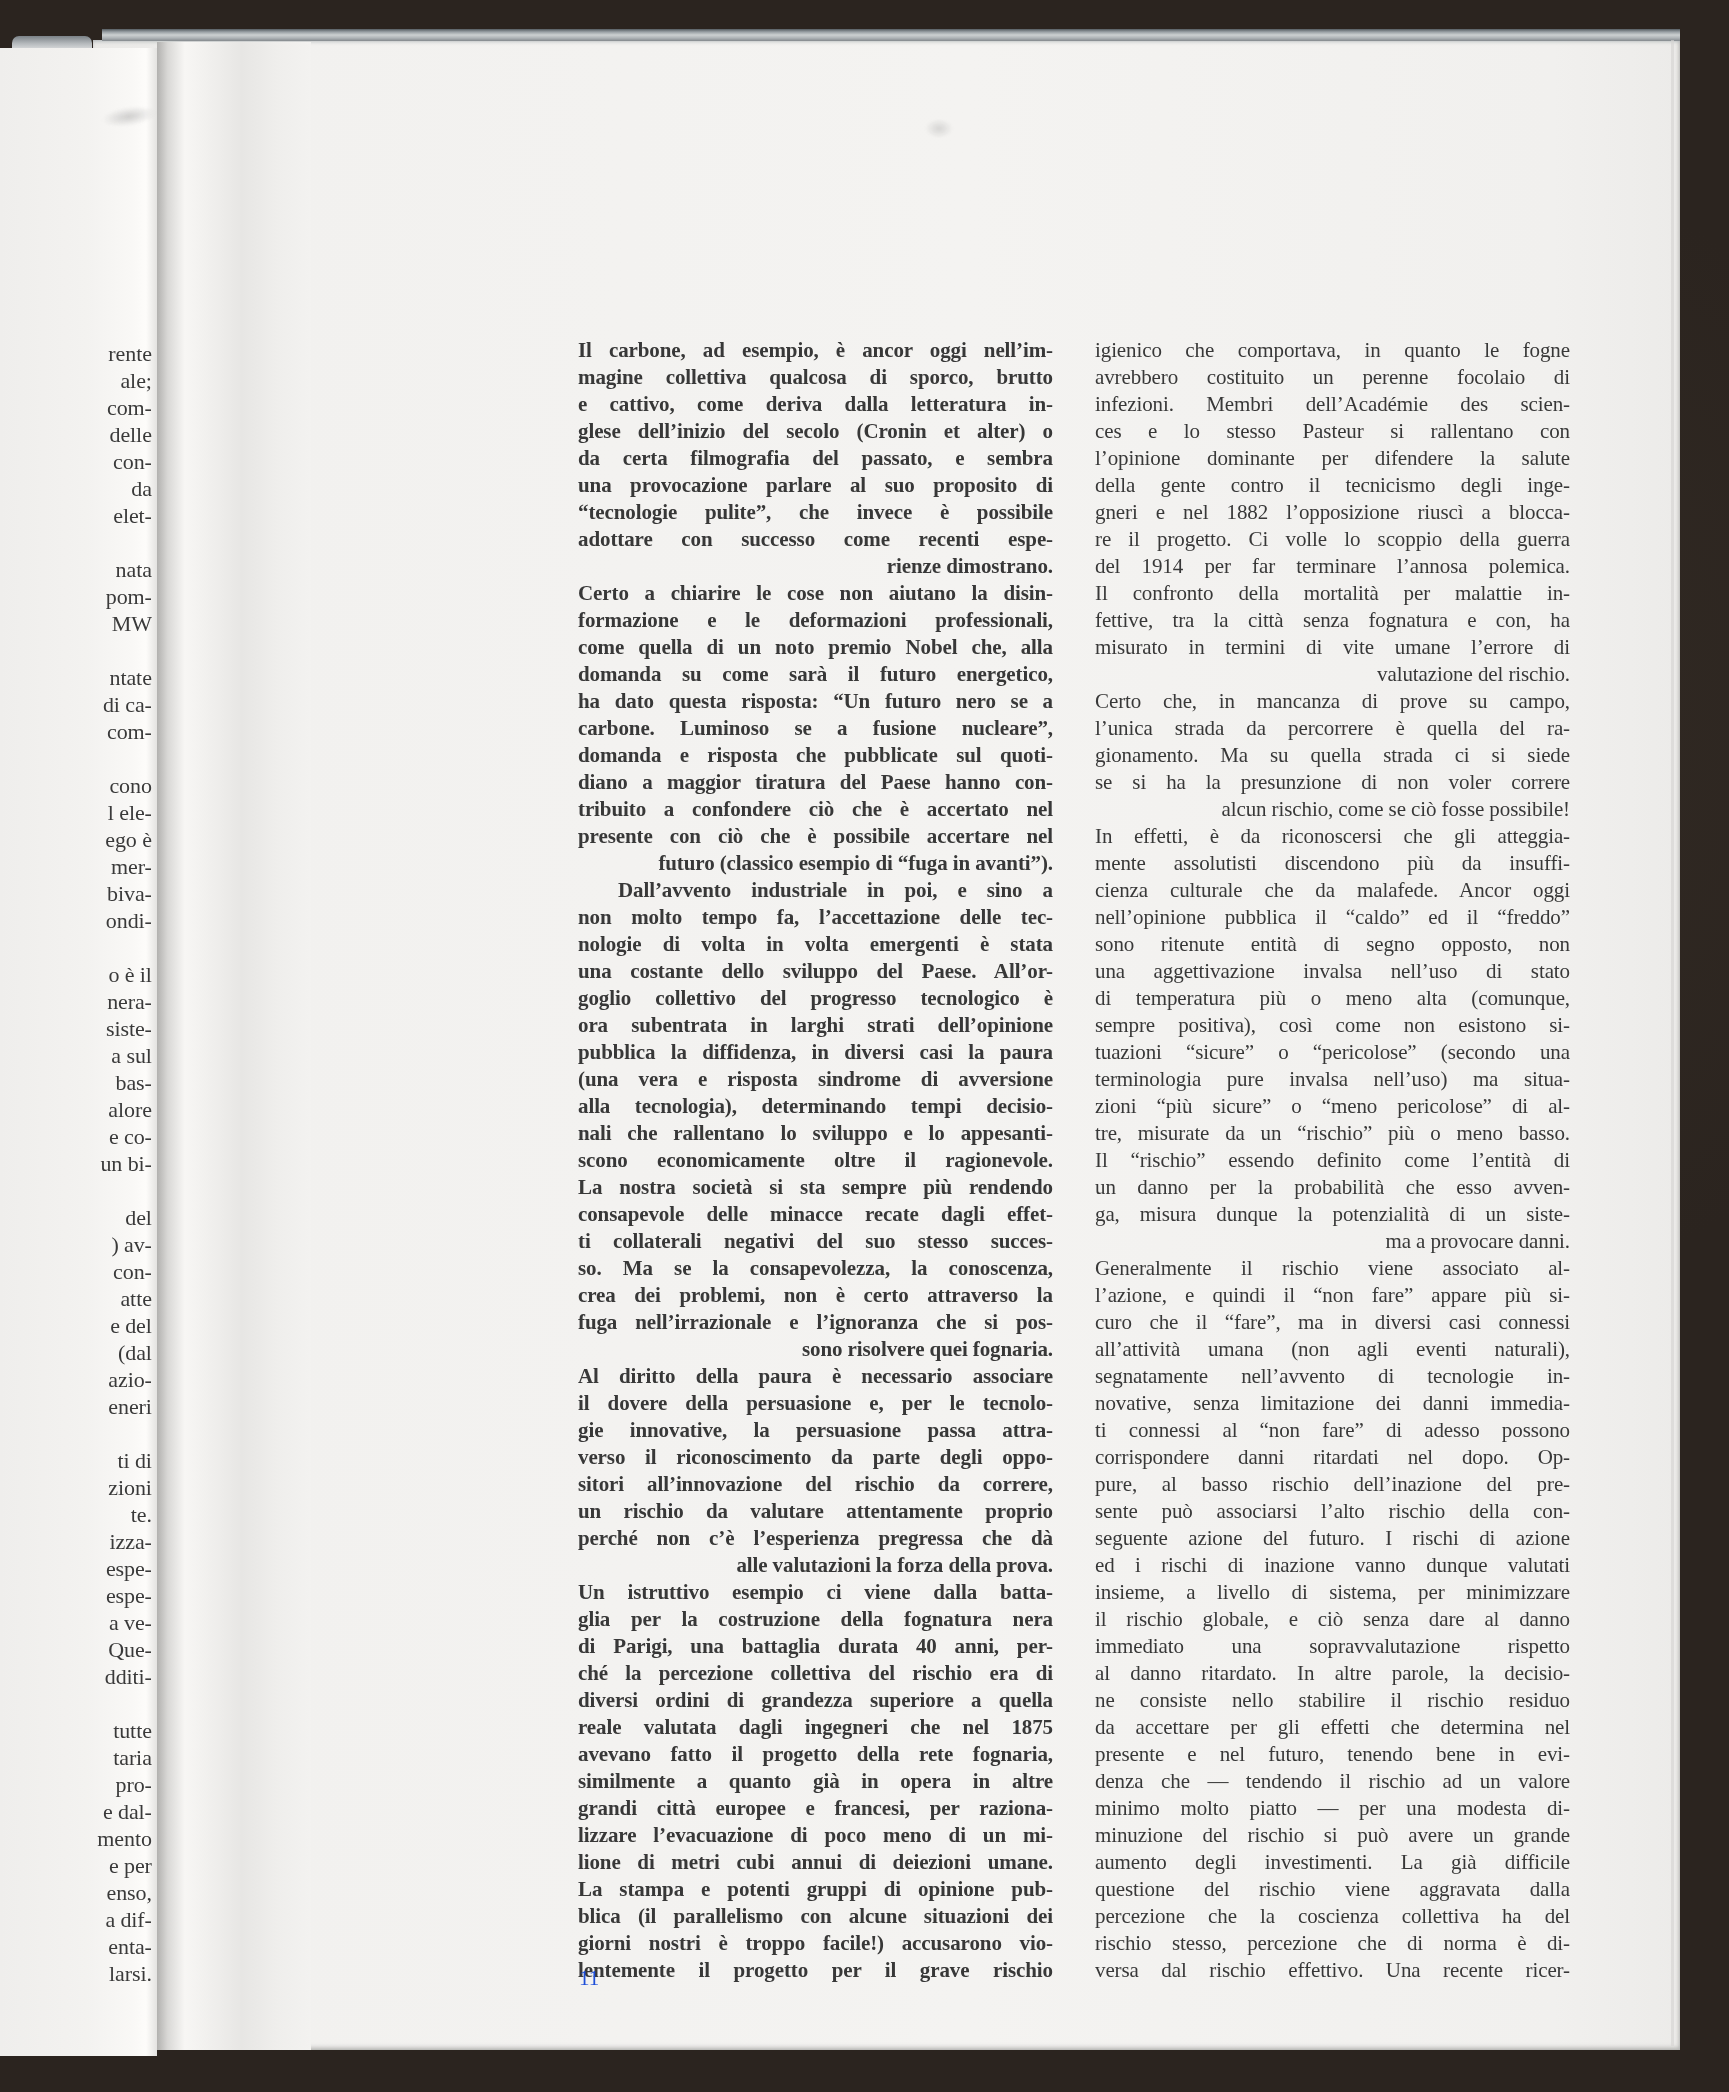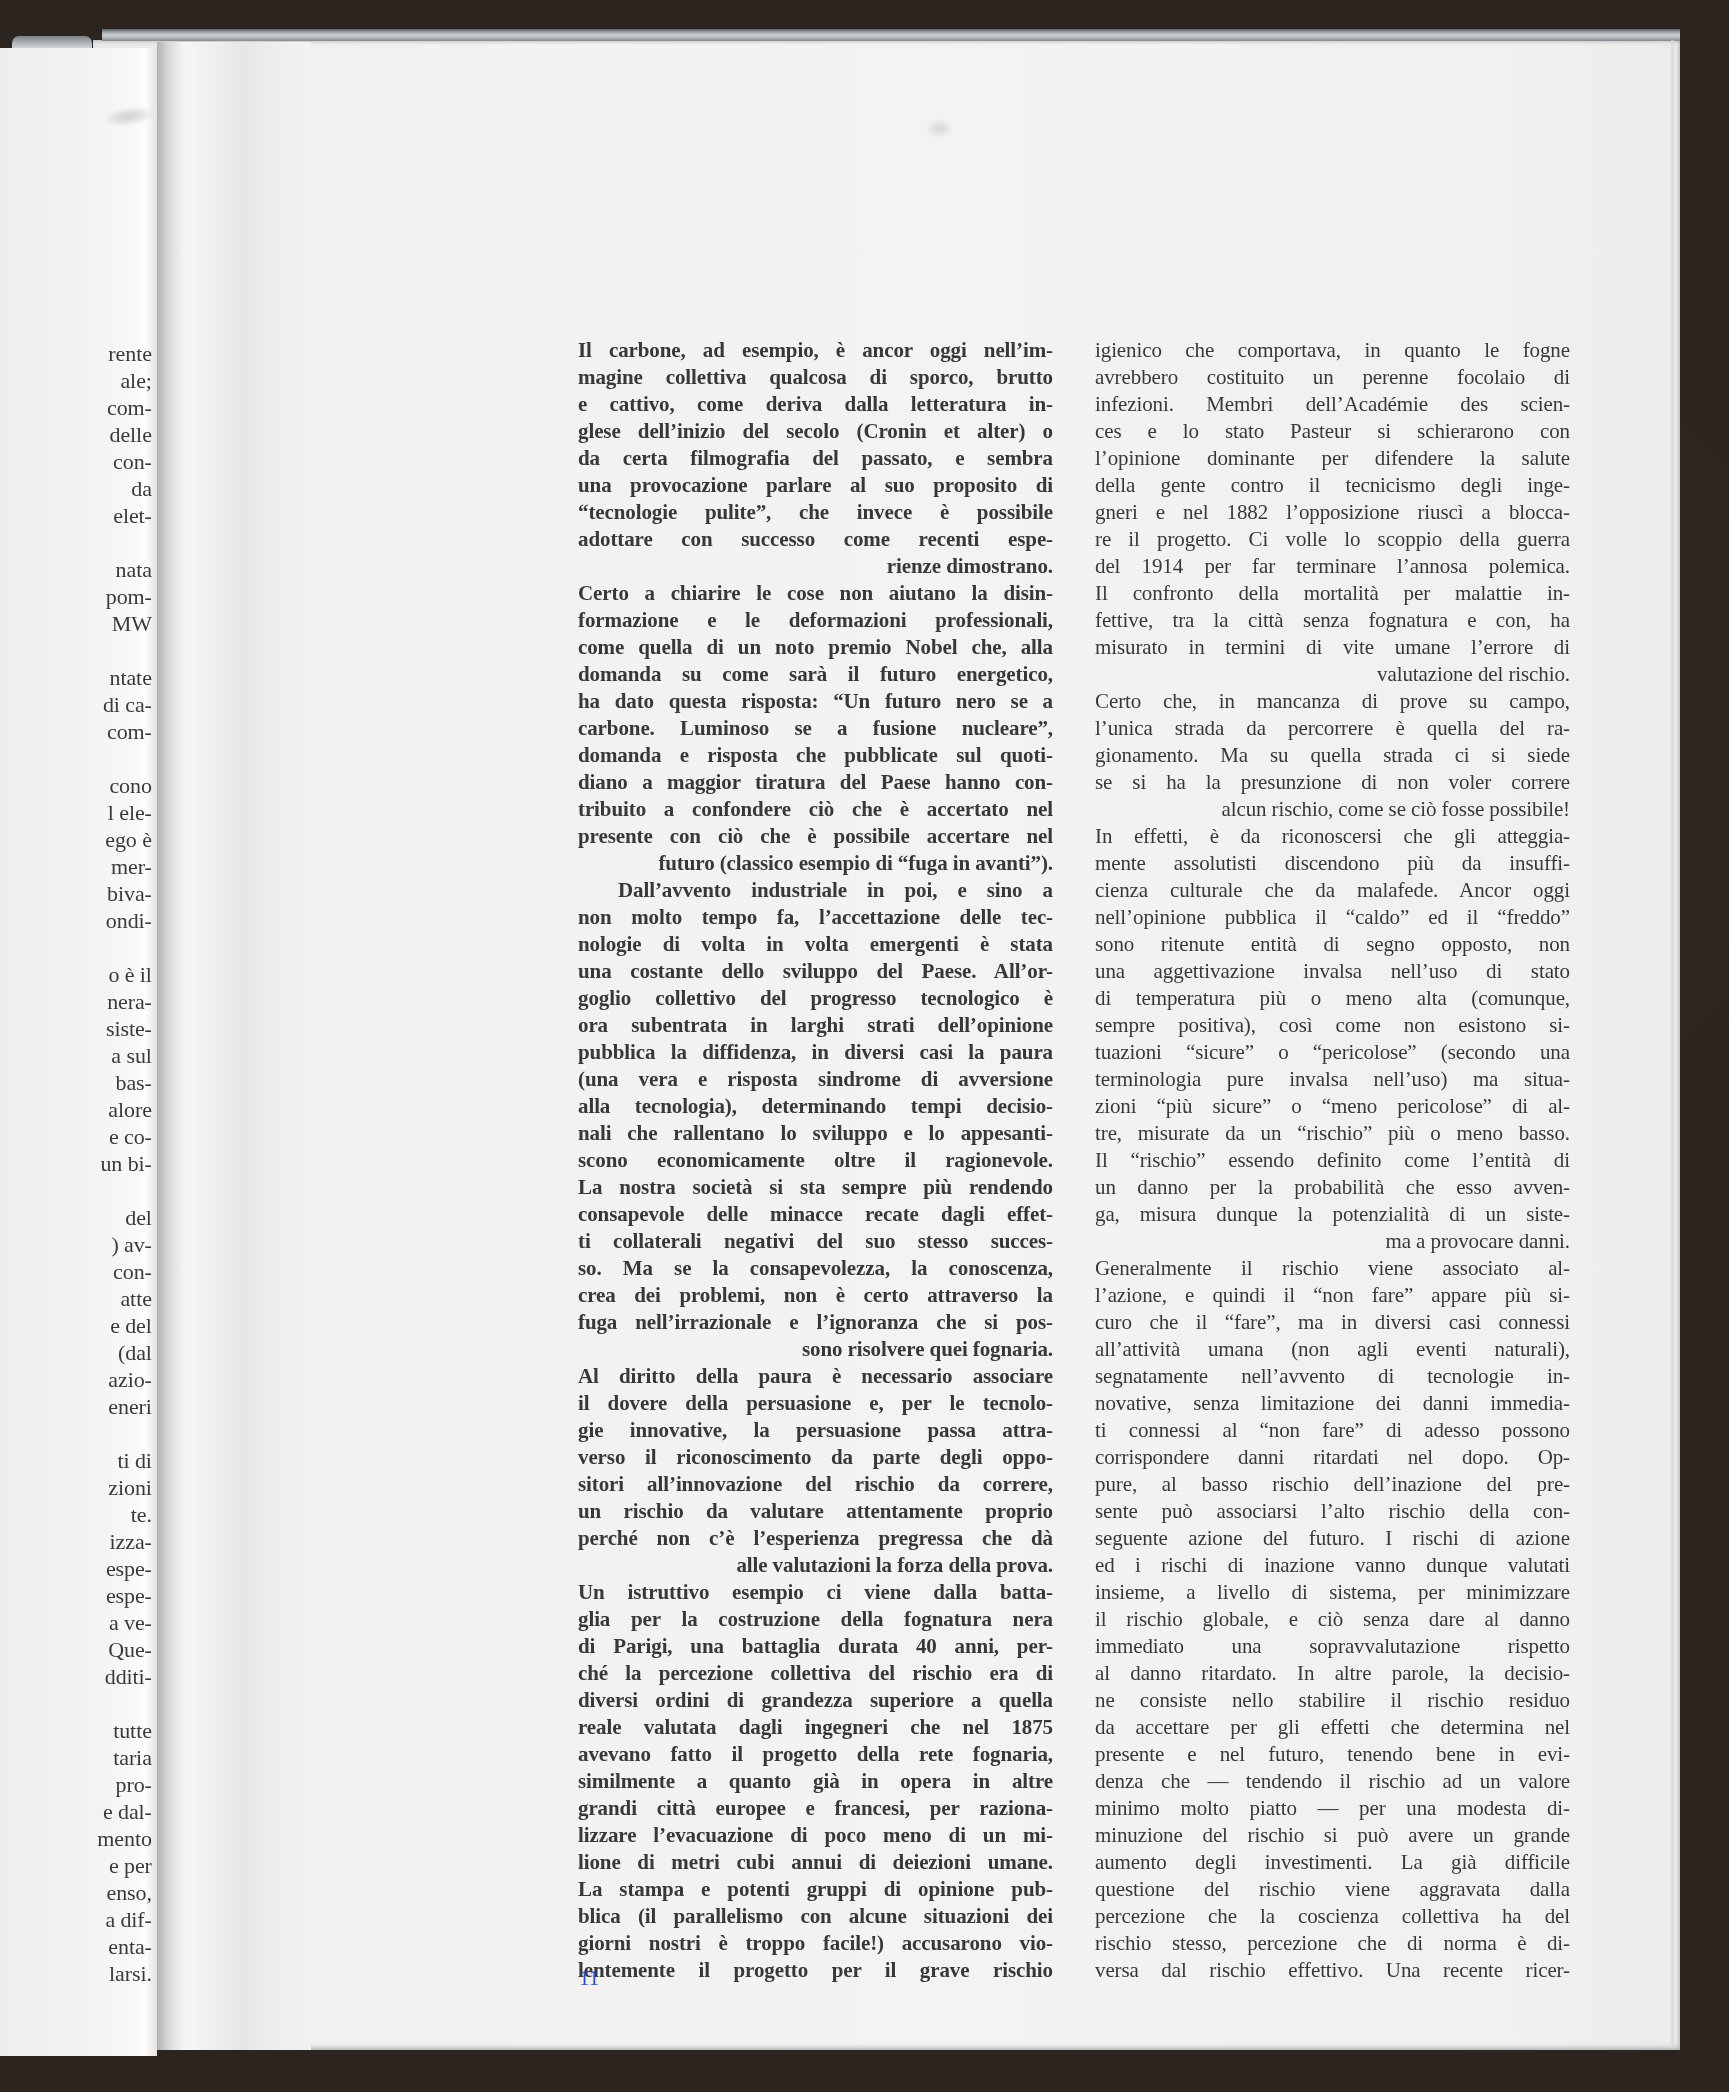--- a/index.html
+++ b/index.html
@@ -211,21 +211,21 @@
     <div class="line just">lione di metri cubi annui di deiezioni umane.</div>
     <div class="line just">La stampa e potenti gruppi di opinione pub-</div>
     <div class="line just">blica (il parallelismo con alcune situazioni dei</div>
     <div class="line just">giorni nostri è troppo facile!) accusarono vio-</div>
     <div class="line just">lentemente il progetto per il grave rischio</div>
   </div>
 <div class="col col-right">
     <div class="line just">igienico che comportava, in quanto le fogne</div>
     <div class="line just">avrebbero costituito un perenne focolaio di</div>
     <div class="line just">infezioni. Membri dell’Académie des scien-</div>
-    <div class="line just">ces e lo stato Pasteur si schierarono con</div>
+    <div class="line just">ces e lo stesso Pasteur si rallentano con</div>
     <div class="line just">l’opinione dominante per difendere la salute</div>
     <div class="line just">della gente contro il tecnicismo degli inge-</div>
     <div class="line just">gneri e nel 1882 l’opposizione riuscì a blocca-</div>
     <div class="line just">re il progetto. Ci volle lo scoppio della guerra</div>
     <div class="line just">del 1914 per far terminare l’annosa polemica.</div>
     <div class="line just">Il confronto della mortalità per malattie in-</div>
     <div class="line just">fettive, tra la città senza fognatura e con, ha</div>
     <div class="line just">misurato in termini di vite umane l’errore di</div>
     <div class="line ragged">valutazione del rischio.</div>
     <div class="line just">Certo che, in mancanza di prove su campo,</div>

